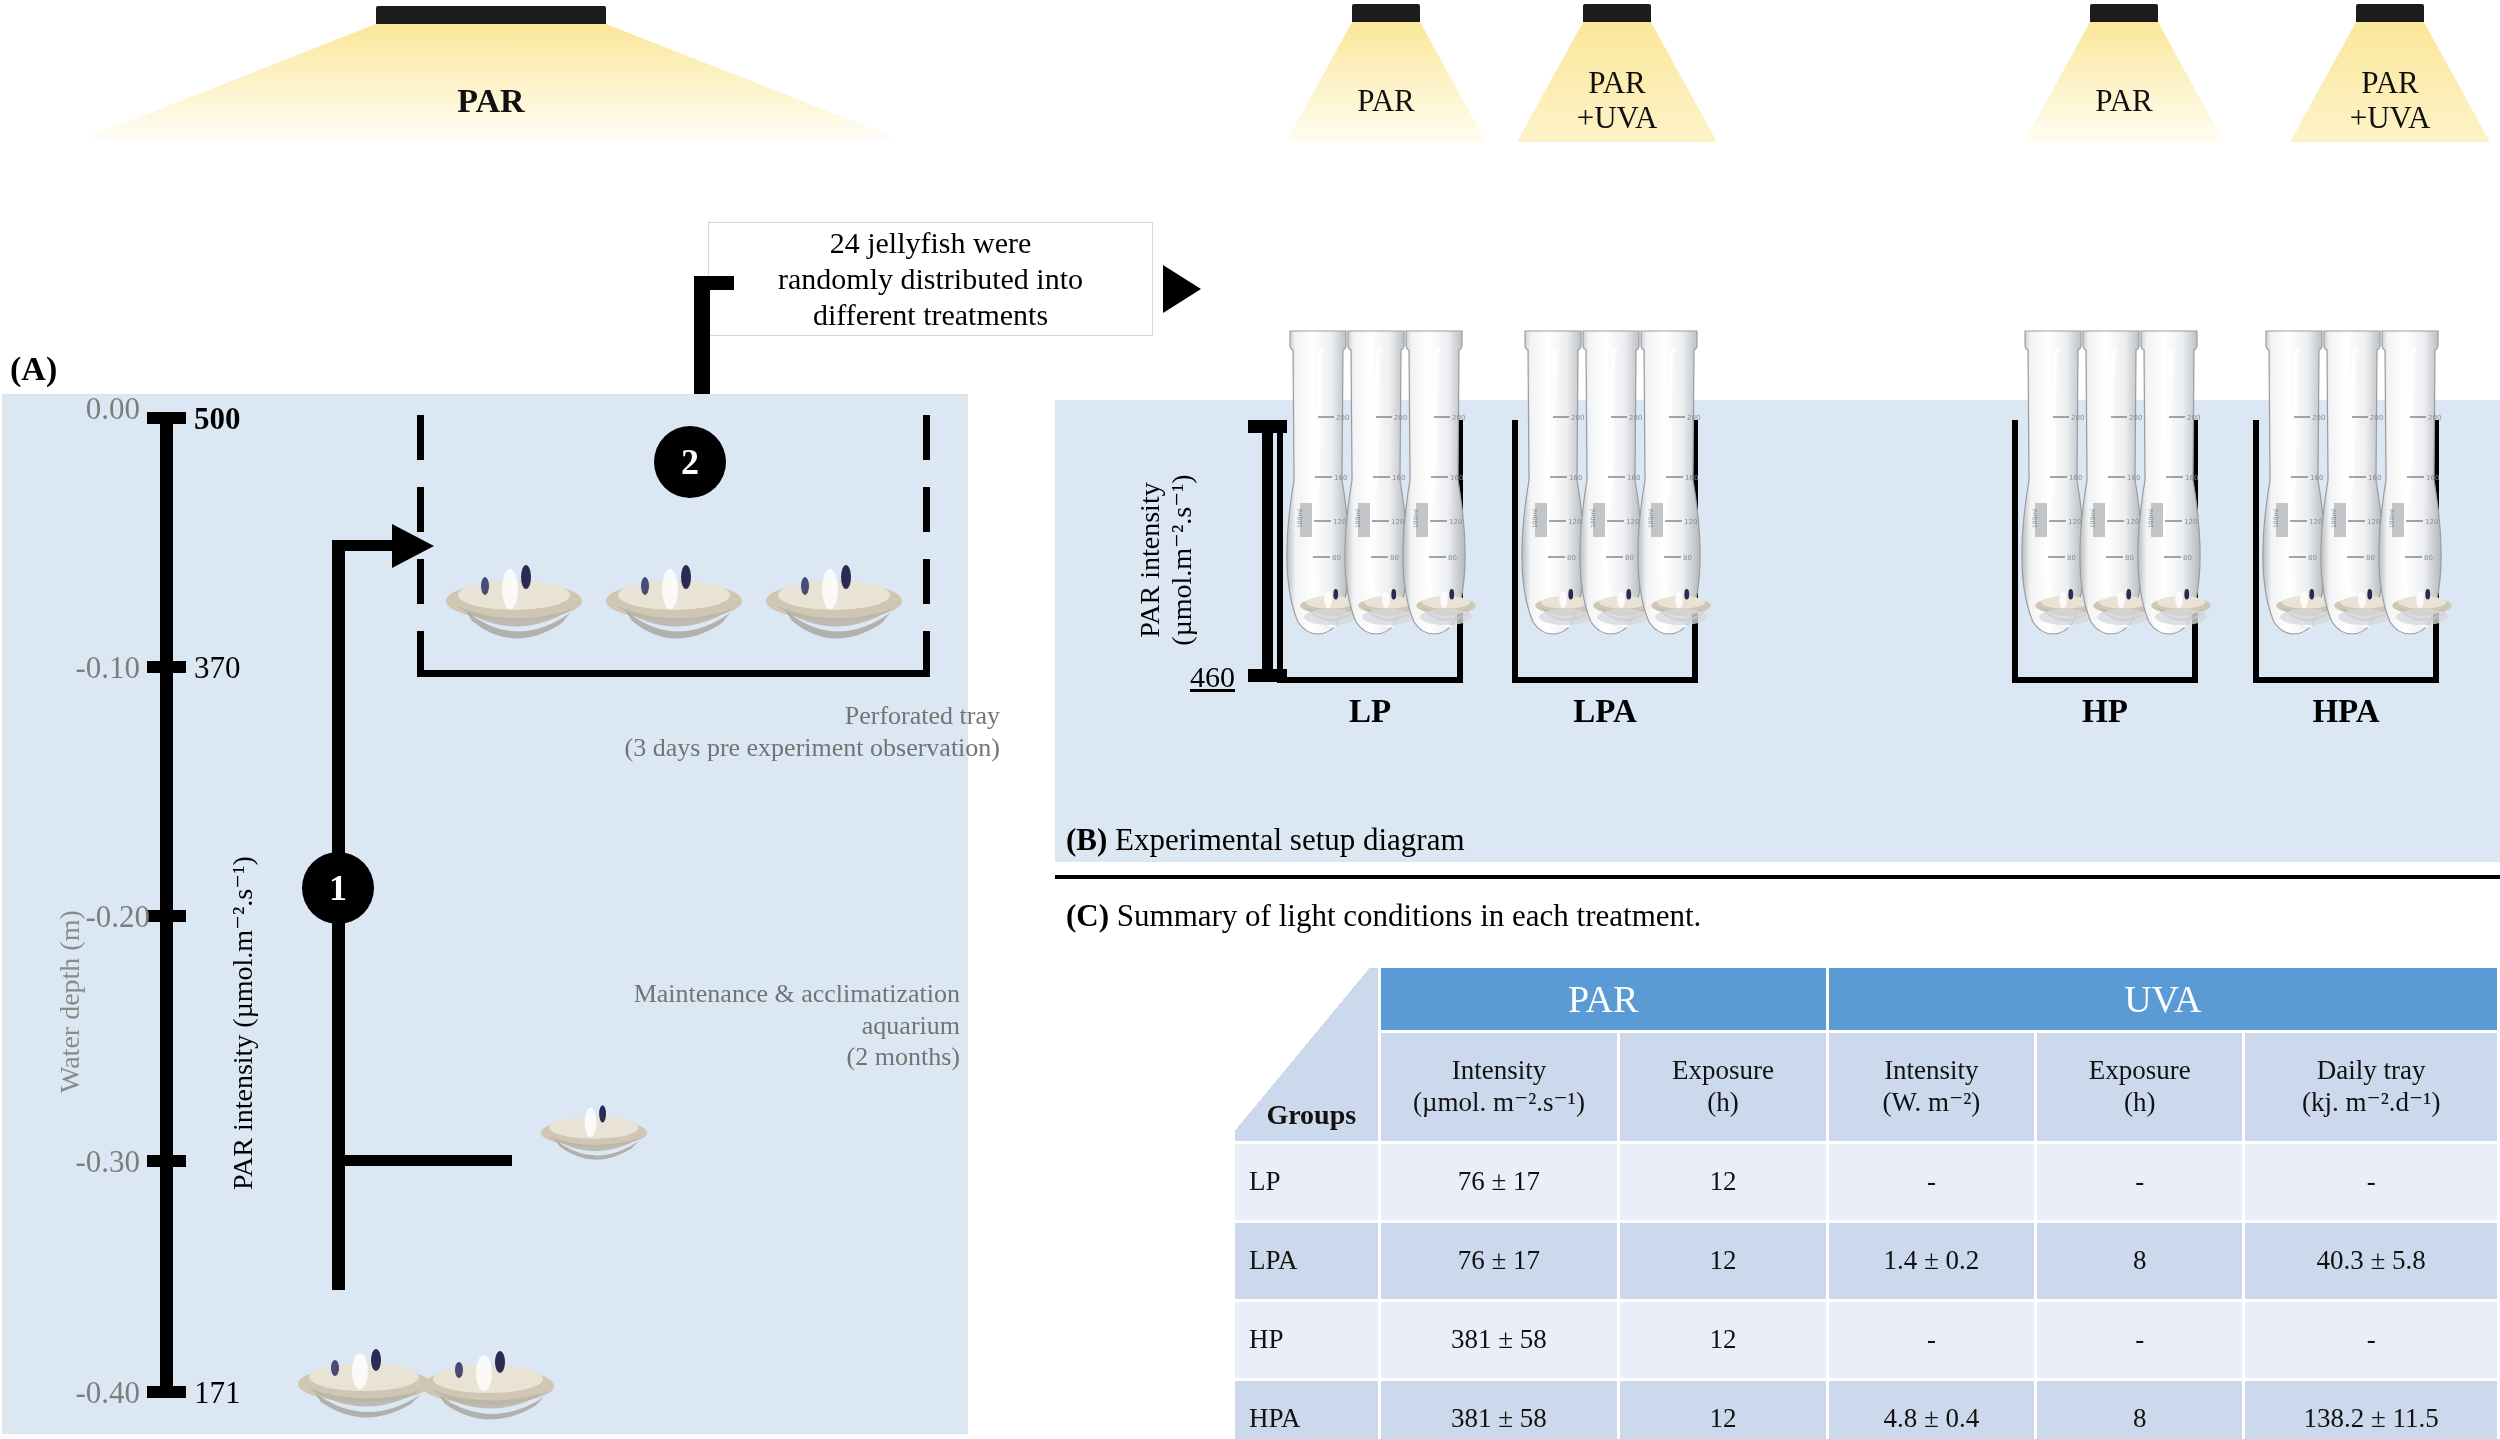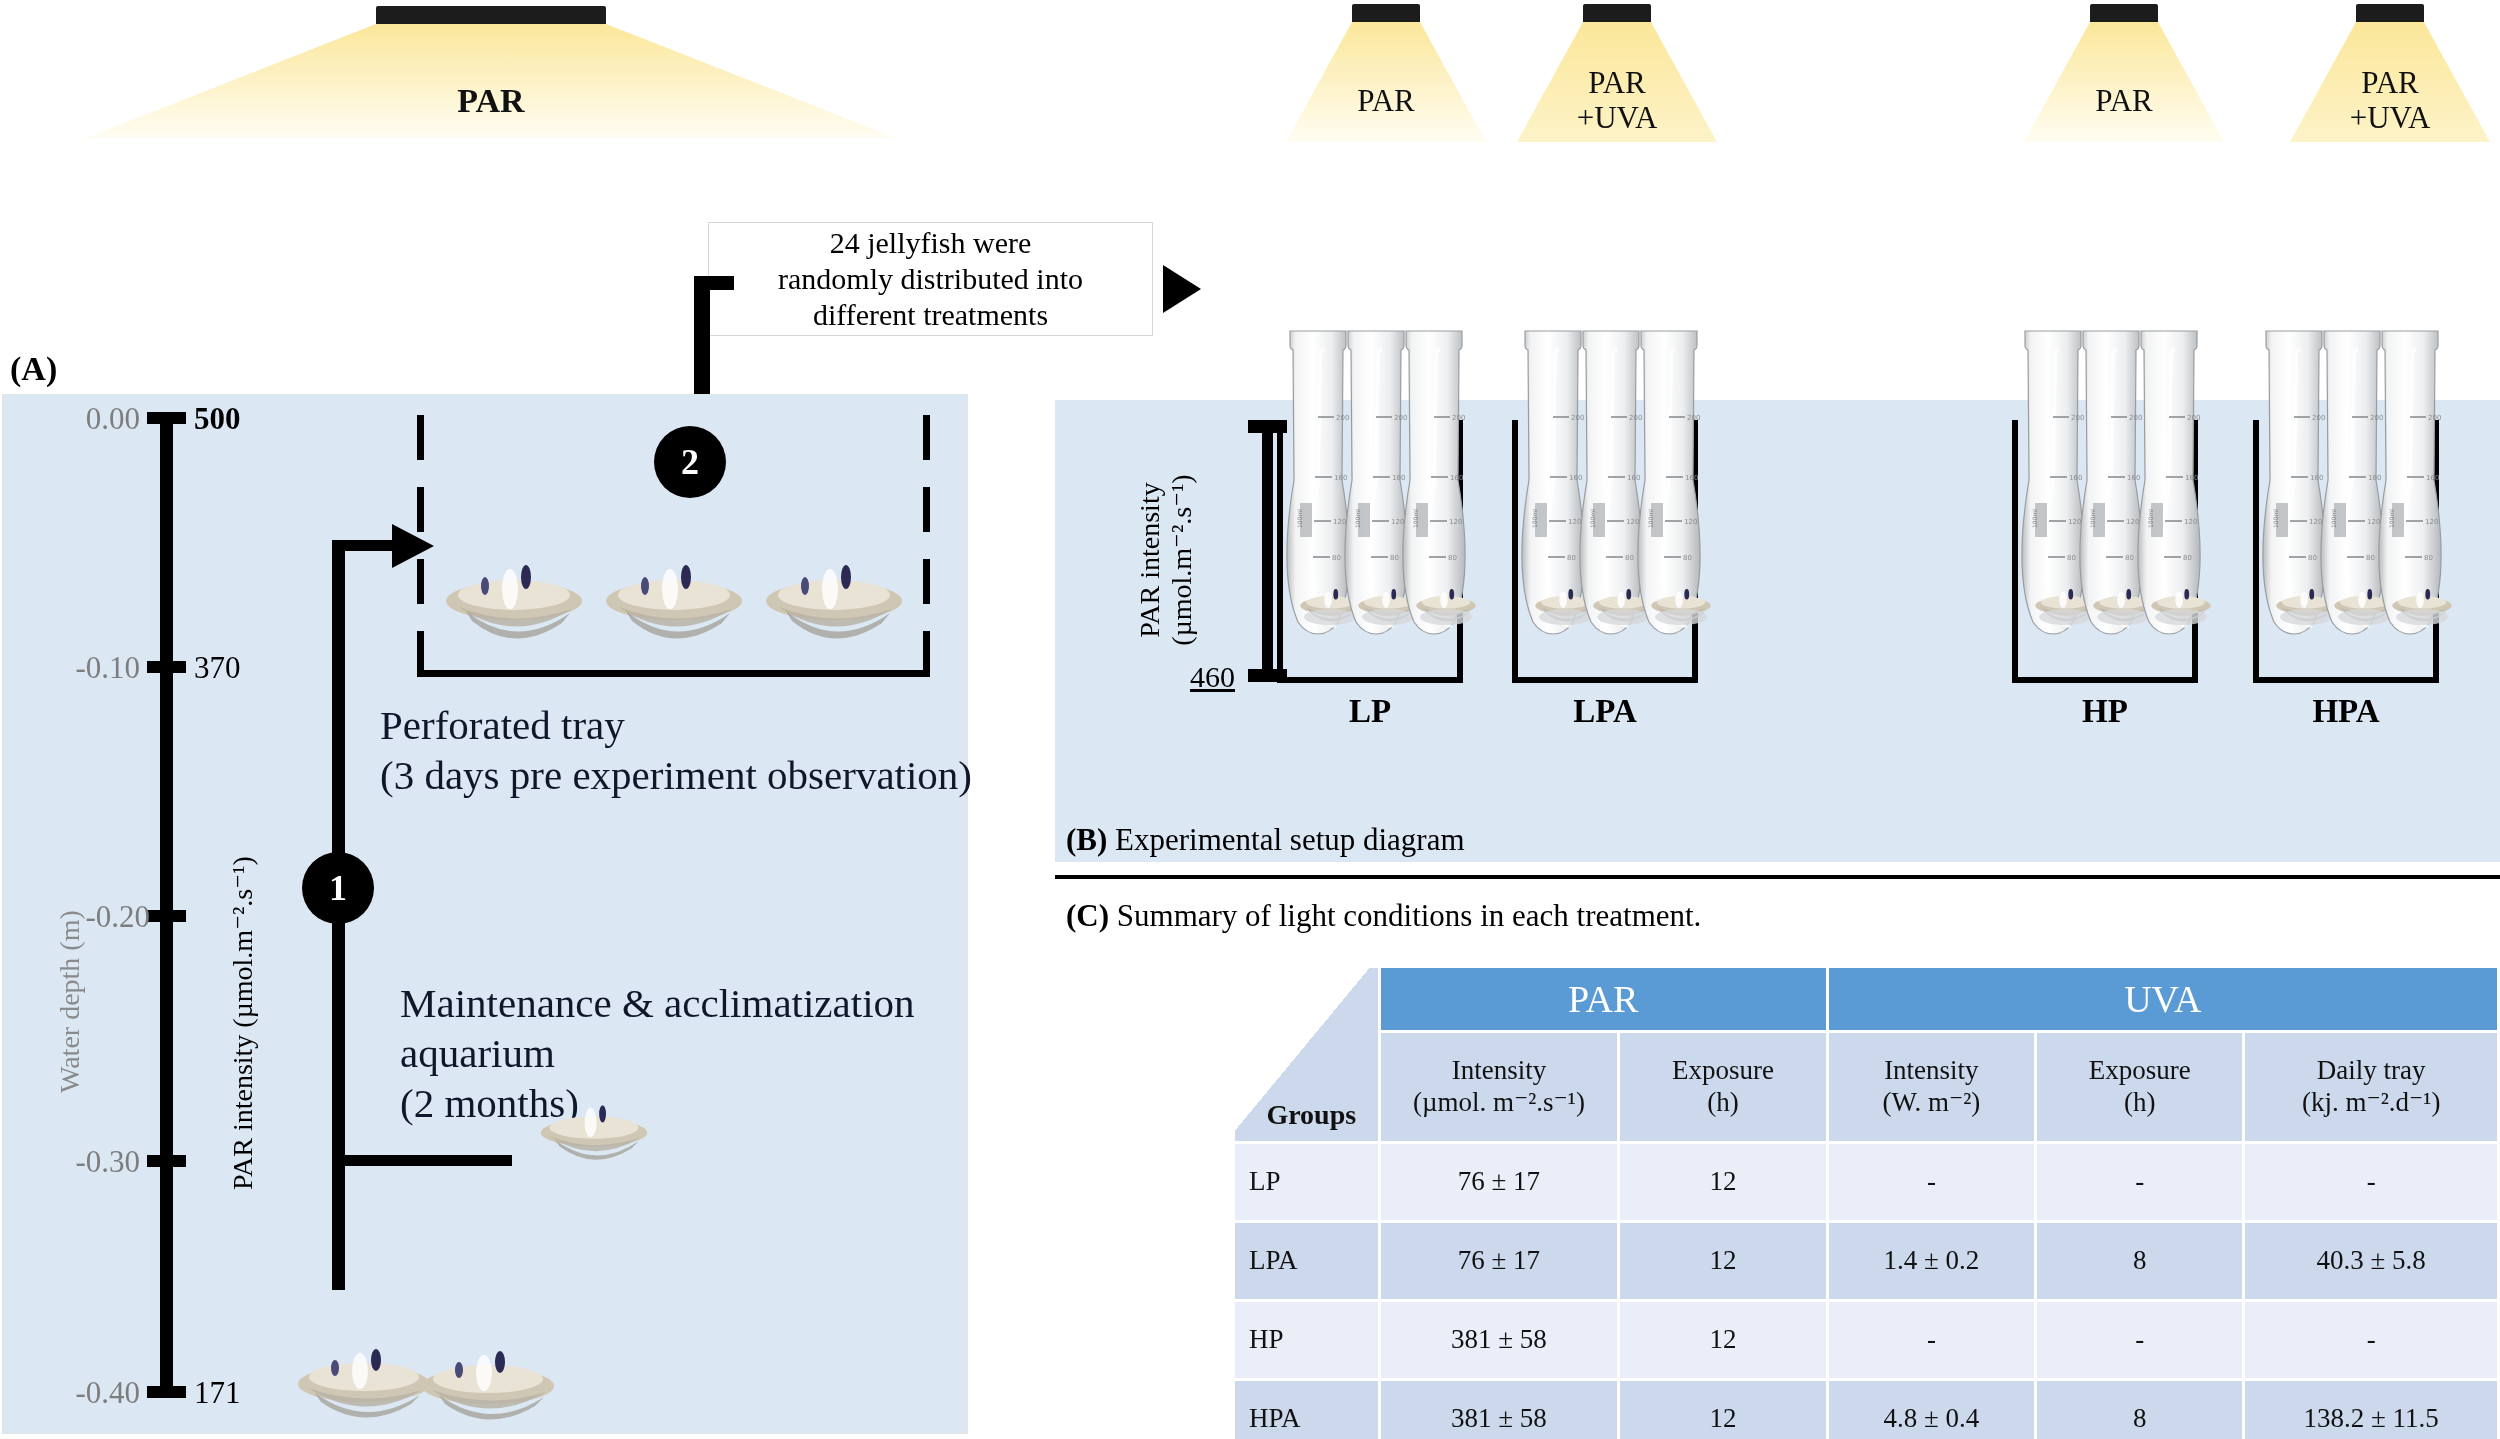--- a/index.html
+++ b/index.html
@@ -90,23 +90,23 @@
   }
   #tray .wall-l { left: 0; }
   #tray .wall-r { right: 0; }
   #tray .floor {
     position: absolute; left: 0; bottom: 0; width: 100%; height: 7px;
     background: #000;
   }
 
   .caption-text {
     position: absolute;
-    text-align: left;
-    font-size: 41px;
-    color: #0f172a;
+    text-align: right;
+    font-size: 26px;
+    color: #737373;
     line-height: 1.22;
     white-space: pre-line;
   }
 
   .step-circle {
     position: absolute;
     border-radius: 50%;
     background: #000;
     color: #fff;
     display: flex; align-items: center; justify-content: center;
@@ -298,21 +298,21 @@
   <div id="panelA-box"></div>
 
   <div class="axis-bar" style="left:160px; top:412px; width:13px; height:986px;"></div>
 
   <div class="axis-tick" style="left:147px; top:412px; width:39px;"></div>
   <div class="axis-tick" style="left:147px; top:661px; width:39px;"></div>
   <div class="axis-tick" style="left:147px; top:910px; width:39px;"></div>
   <div class="axis-tick" style="left:147px; top:1155px; width:39px;"></div>
   <div class="axis-tick" style="left:147px; top:1386px; width:39px;"></div>
 
-  <div class="depth-label" style="left:10px; top:401px;text-align:right;">0.00</div>
+  <div class="depth-label" style="left:10px; top:391px;text-align:right;">0.00</div>
   <div class="depth-label" style="left:10px; top:650px;">-0.10</div>
   <div class="depth-label" style="left:20px; top:899px;">-0.20</div>
   <div class="depth-label" style="left:10px; top:1144px;">-0.30</div>
   <div class="depth-label" style="left:10px; top:1375px;">-0.40</div>
 
   <div class="par-label" style="left:194px; top:401px;font-weight:bold;">500</div>
   <div class="par-label" style="left:194px; top:650px;">370</div>
   <div class="par-label" style="left:194px; top:1375px;">171</div>
 
   <div class="rot-label gray" style="left:54px; top:1093px;">Water depth (m)</div>

